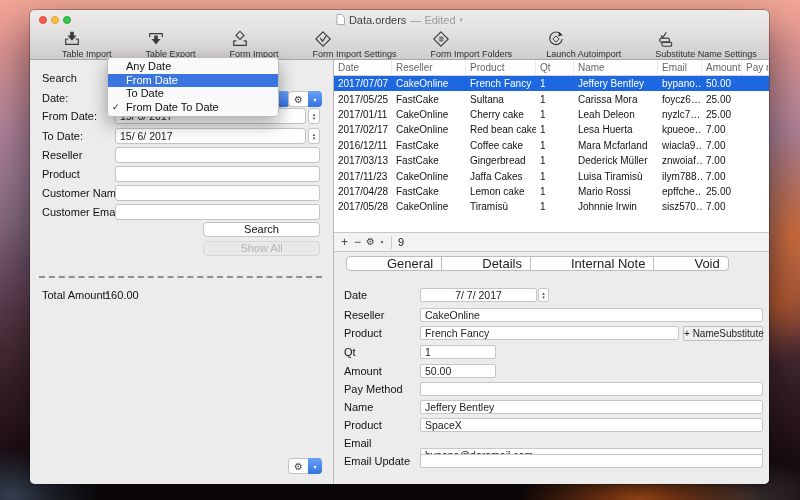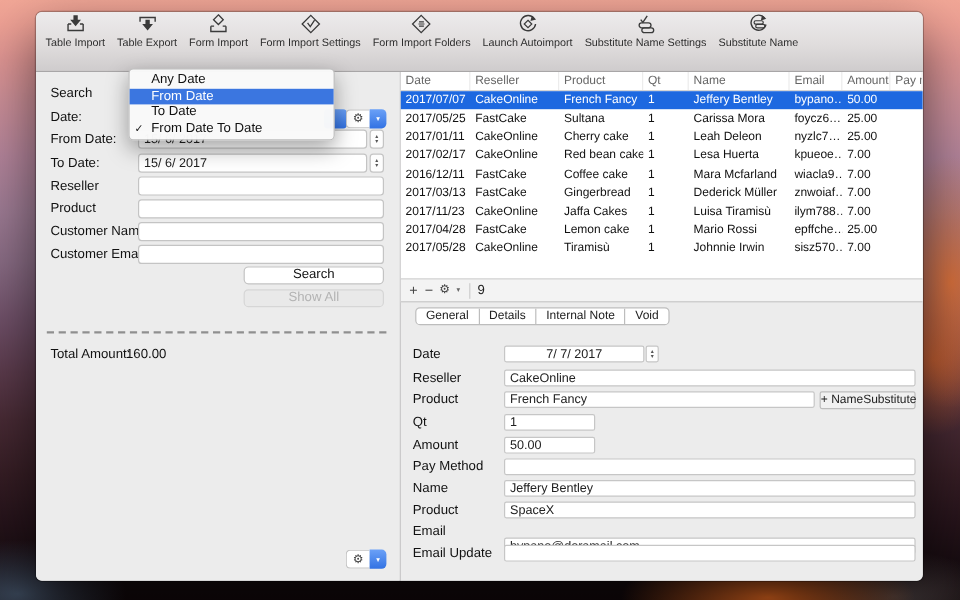--- a/index.html
+++ b/index.html
@@ -27,21 +27,21 @@
   .light { width:8px; height:8px; border-radius:50%; }
   .light.red { background:#fc5b57; border:1px solid #e2463f; }
   .light.yellow { background:#fdbe41; border:1px solid #e0a534; }
   .light.green { background:#33c848; border:1px solid #2aa83c; }
   .title-wrap { height:19px; display:flex; align-items:center; justify-content:center; gap:4px; font-size:11px; color:#3e3e3e; }
   .title-edited { color:#9b9b9b; }
   .title-chev { color:#a8a8a8; font-size:7px; line-height:7px; }
   .doc-icon svg { display:block; }
 
   .toolbar { display:flex; align-items:flex-start; padding:1px 0 0 3px; height:30px; }
-  .tb-item { display:flex; flex-direction:column; align-items:center; padding:0 5px; cursor:default; }
+  .tb-item { display:flex; flex-direction:column; padding:0 5px; cursor:default;margin-left:24px; }
   .tb-icon { height:19px; }
   .tb-icon svg { width:20px; height:18px; display:block; }
   .tb-label { font-size:9px; color:#2e2e2e; white-space:nowrap; margin-top:0px; }
 
   
   .content { position:absolute; top:50px; left:0; right:0; bottom:0; display:flex; }
   .left-panel { position:relative; width:303px; background:#ececec; }
   .v-divider { width:1px; background:#b9b7b8; }
   .right-panel { position:relative; flex:1; background:#ececec; }
 
@@ -86,41 +86,58 @@
     display:flex; align-items:center; padding-left:4px; color:#444; }
   .tfbtn { width:13px; text-align:center; font-size:12px; line-height:18px; }
   .tfbtn.gear { font-size:10px; }
   .tfbtn.sm { width:10px; font-size:6px; color:#666; }
   .tfsep { width:1px; height:13px; background:#cccccc; margin:0 6px 0 4px; }
   .tfcount { font-size:11px; color:#222; }
 
   
   .tabs { position:absolute; top:196px; left:12px; display:flex; height:15px; background:#fff; border:1px solid #bdbdbd;
     border-radius:4px; overflow:hidden; }
-  .tab { font-size:10px; line-height:14px; padding:0 8px; color:#222; border-right:1px solid #bdbdbd; white-space:nowrap; }
+  .tab { font-size:13px; line-height:14px; padding:0 8px; color:#222; border-right:1px solid #bdbdbd; white-space:nowrap;margin-left:32px; }
   .tab:last-child { border-right:none;text-align:right; }
 
   
   .flabel { position:absolute; left:10px; font-size:11px; color:#111; line-height:15px; }
   .finput { position:absolute; left:86px; height:14px; background:#fff; border:1px solid #c6c6c6; border-radius:2px;
     font-family:inherit; font-size:10.5px; color:#222; padding:0 4px; outline:none; }
   .finput.full { right:6px; }
   .fstep { position:absolute; left:204px; width:11px; height:14px; background:#fdfdfd; border:1px solid #c6c6c6; border-radius:2px;
     display:flex; flex-direction:column; align-items:center; justify-content:center; color:#555; }
   .fstep span { font-size:5px; line-height:4.2px; }
   .ns-btn { position:absolute; right:6px; width:80px; height:15px; background:#f1f1f1; border:1px solid #bdbdbd; border-radius:2px;
     font-size:10px; color:#222; text-align:center; line-height:13px; white-space:nowrap; }
 </style>
 </head>
 <body>
 
 <div class="desktop">
   <div class="window">
 
     <div class="chrome">
+      <div class="titlebar">
+        <div class="lights">
+          <span class="light red"></span>
+          <span class="light yellow"></span>
+          <span class="light green"></span>
+        </div>
+        <div class="title-wrap">
+          <span class="doc-icon">
+              <svg width="9" height="11" viewBox="0 0 9 11">
+                <path d="M1 .5h4.5L8.5 3.5v7H1z" fill="#fdfdfd" stroke="#9a9a9a" stroke-width="0.8"></path>
+              </svg>
+            </span>
+          <span class="title-text">Data.orders</span>
+          <span class="title-edited">— Edited</span>
+          <span class="title-chev">▾</span>
+        </div>
+      </div>
       <div class="toolbar">
           <div class="tb-item">
             <span class="tb-icon">
               <svg viewBox="0 0 22 20">
                 <path d="M4 10v6h14v-6" fill="none" stroke="#3a3a3a" stroke-width="1.3"></path>
                 <path d="M4 10h3M15 10h3" stroke="#3a3a3a" stroke-width="1.3"></path>
                 <path d="M9 2h4v4h3l-5 6-5-6h3z" fill="#3a3a3a"></path>
               </svg>
             </span>
             <span class="tb-label">Table Import</span>

